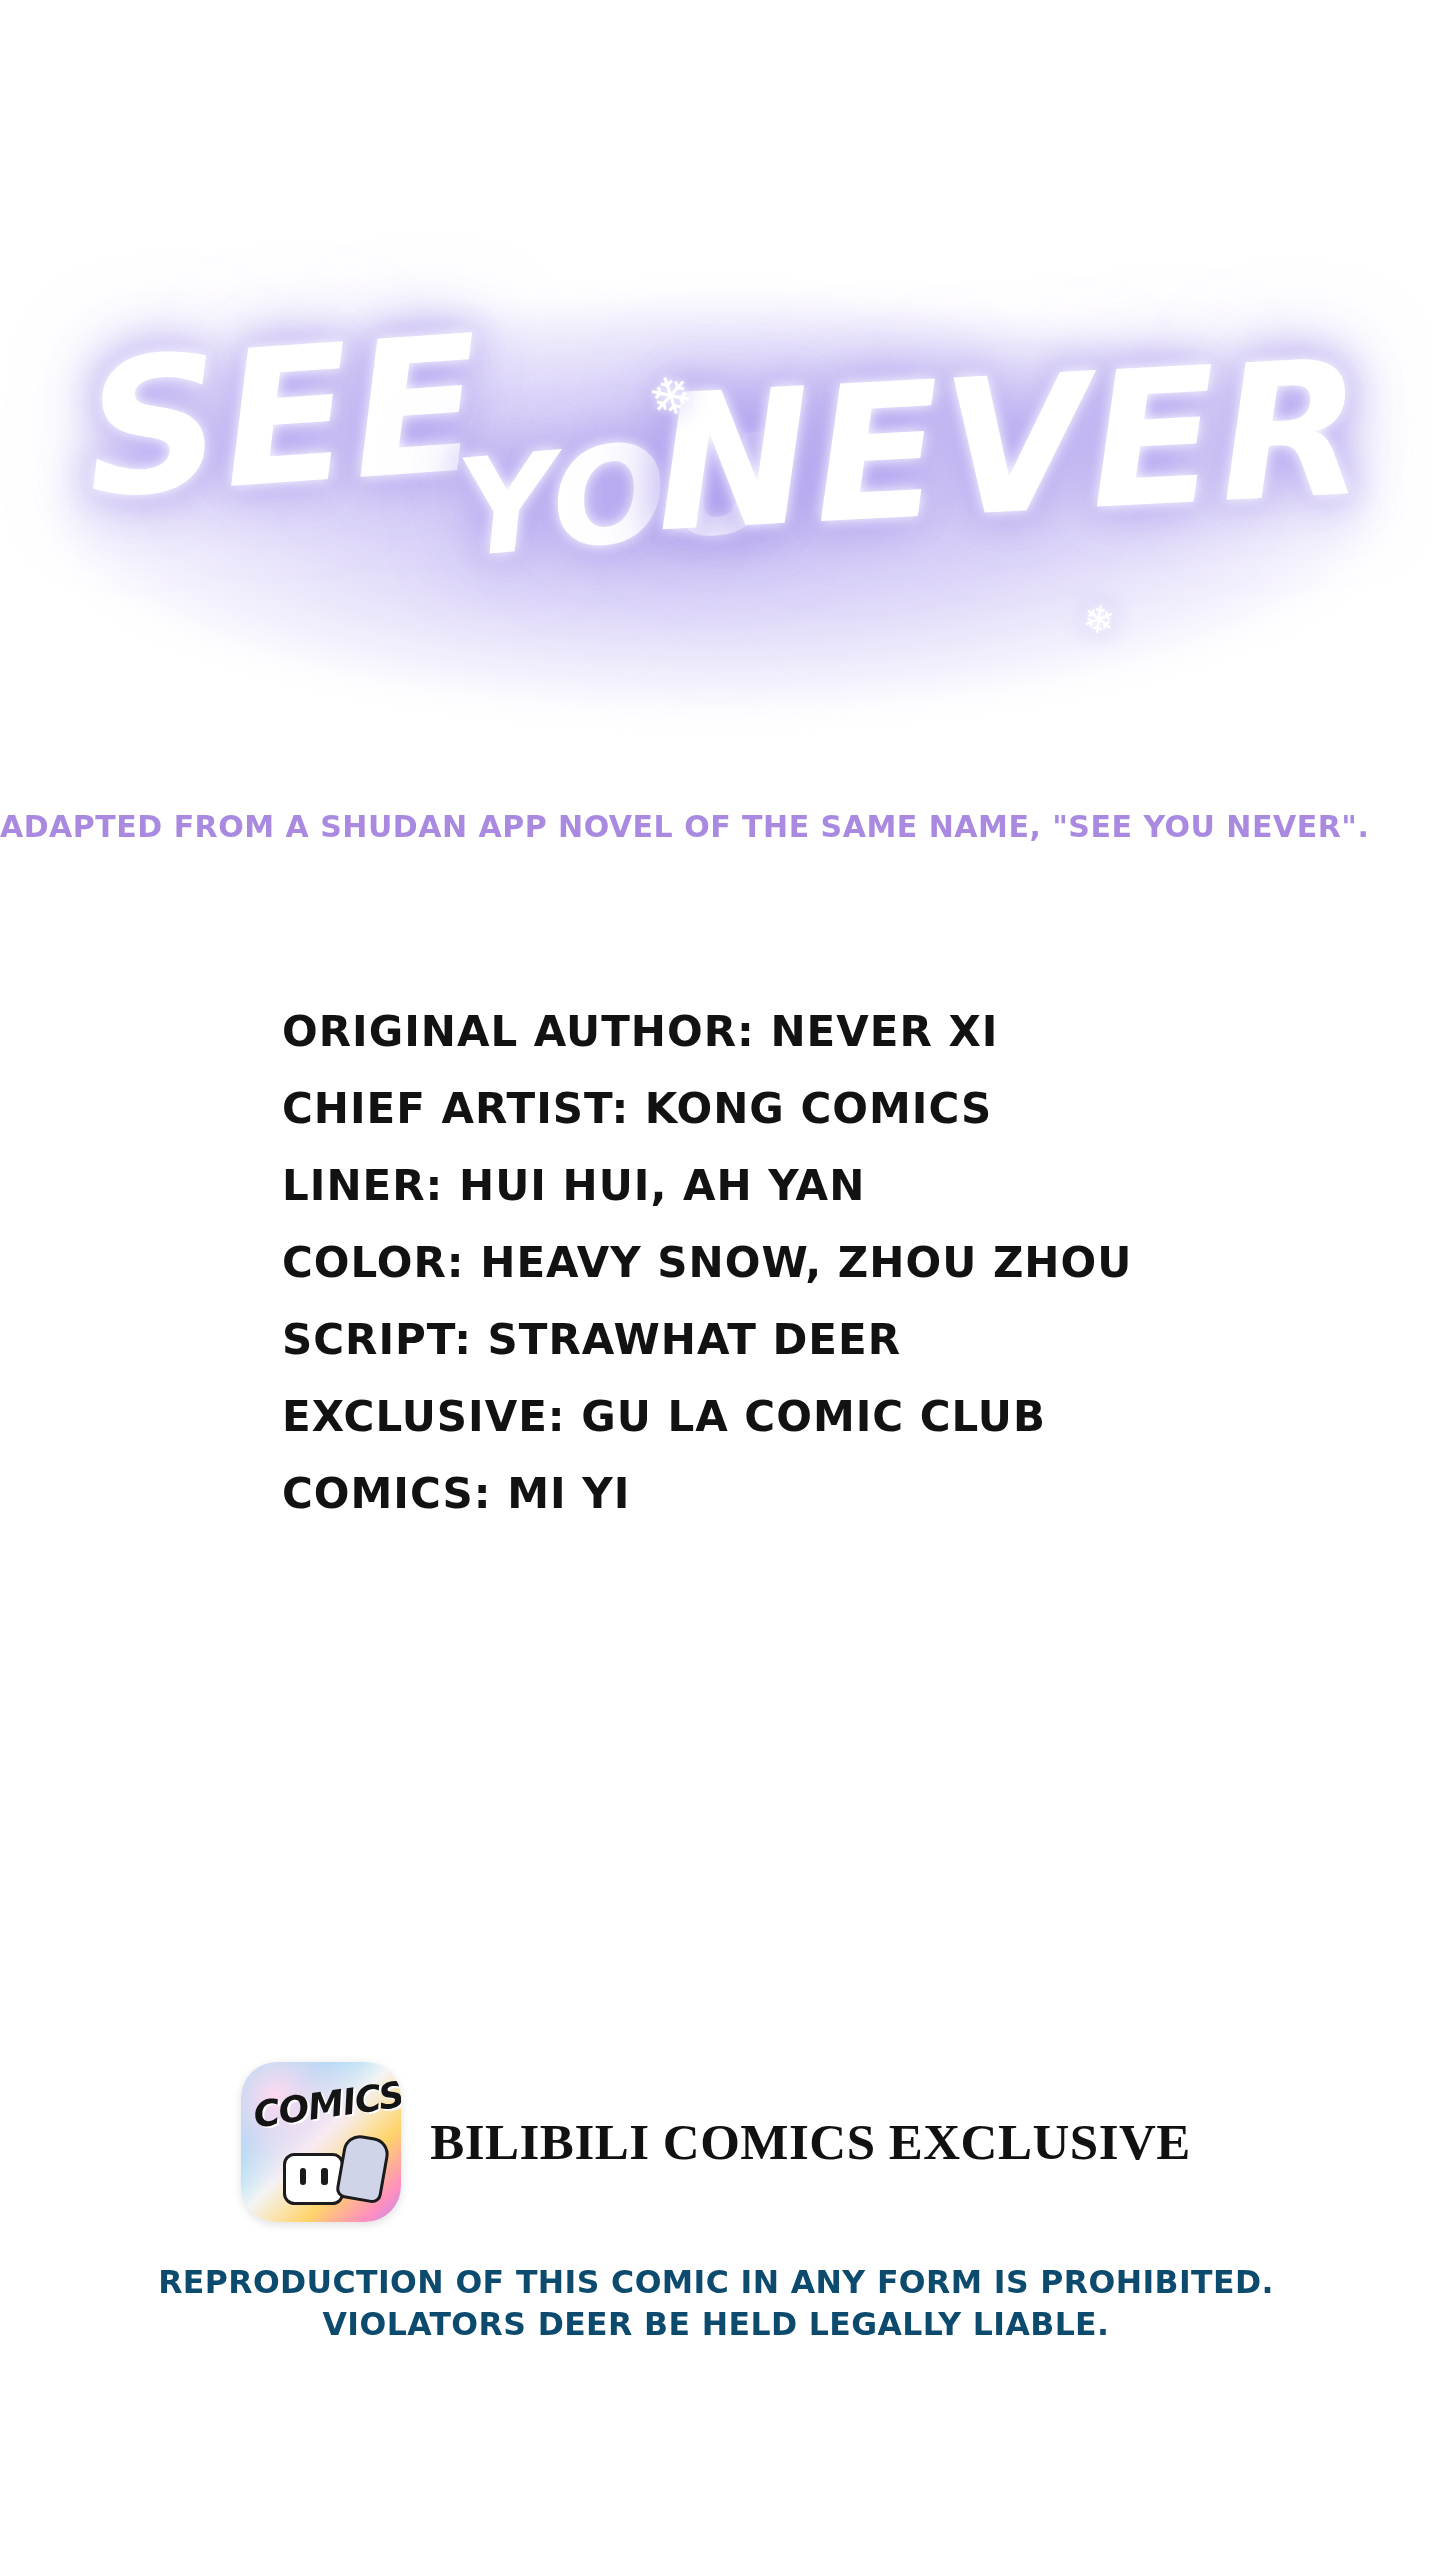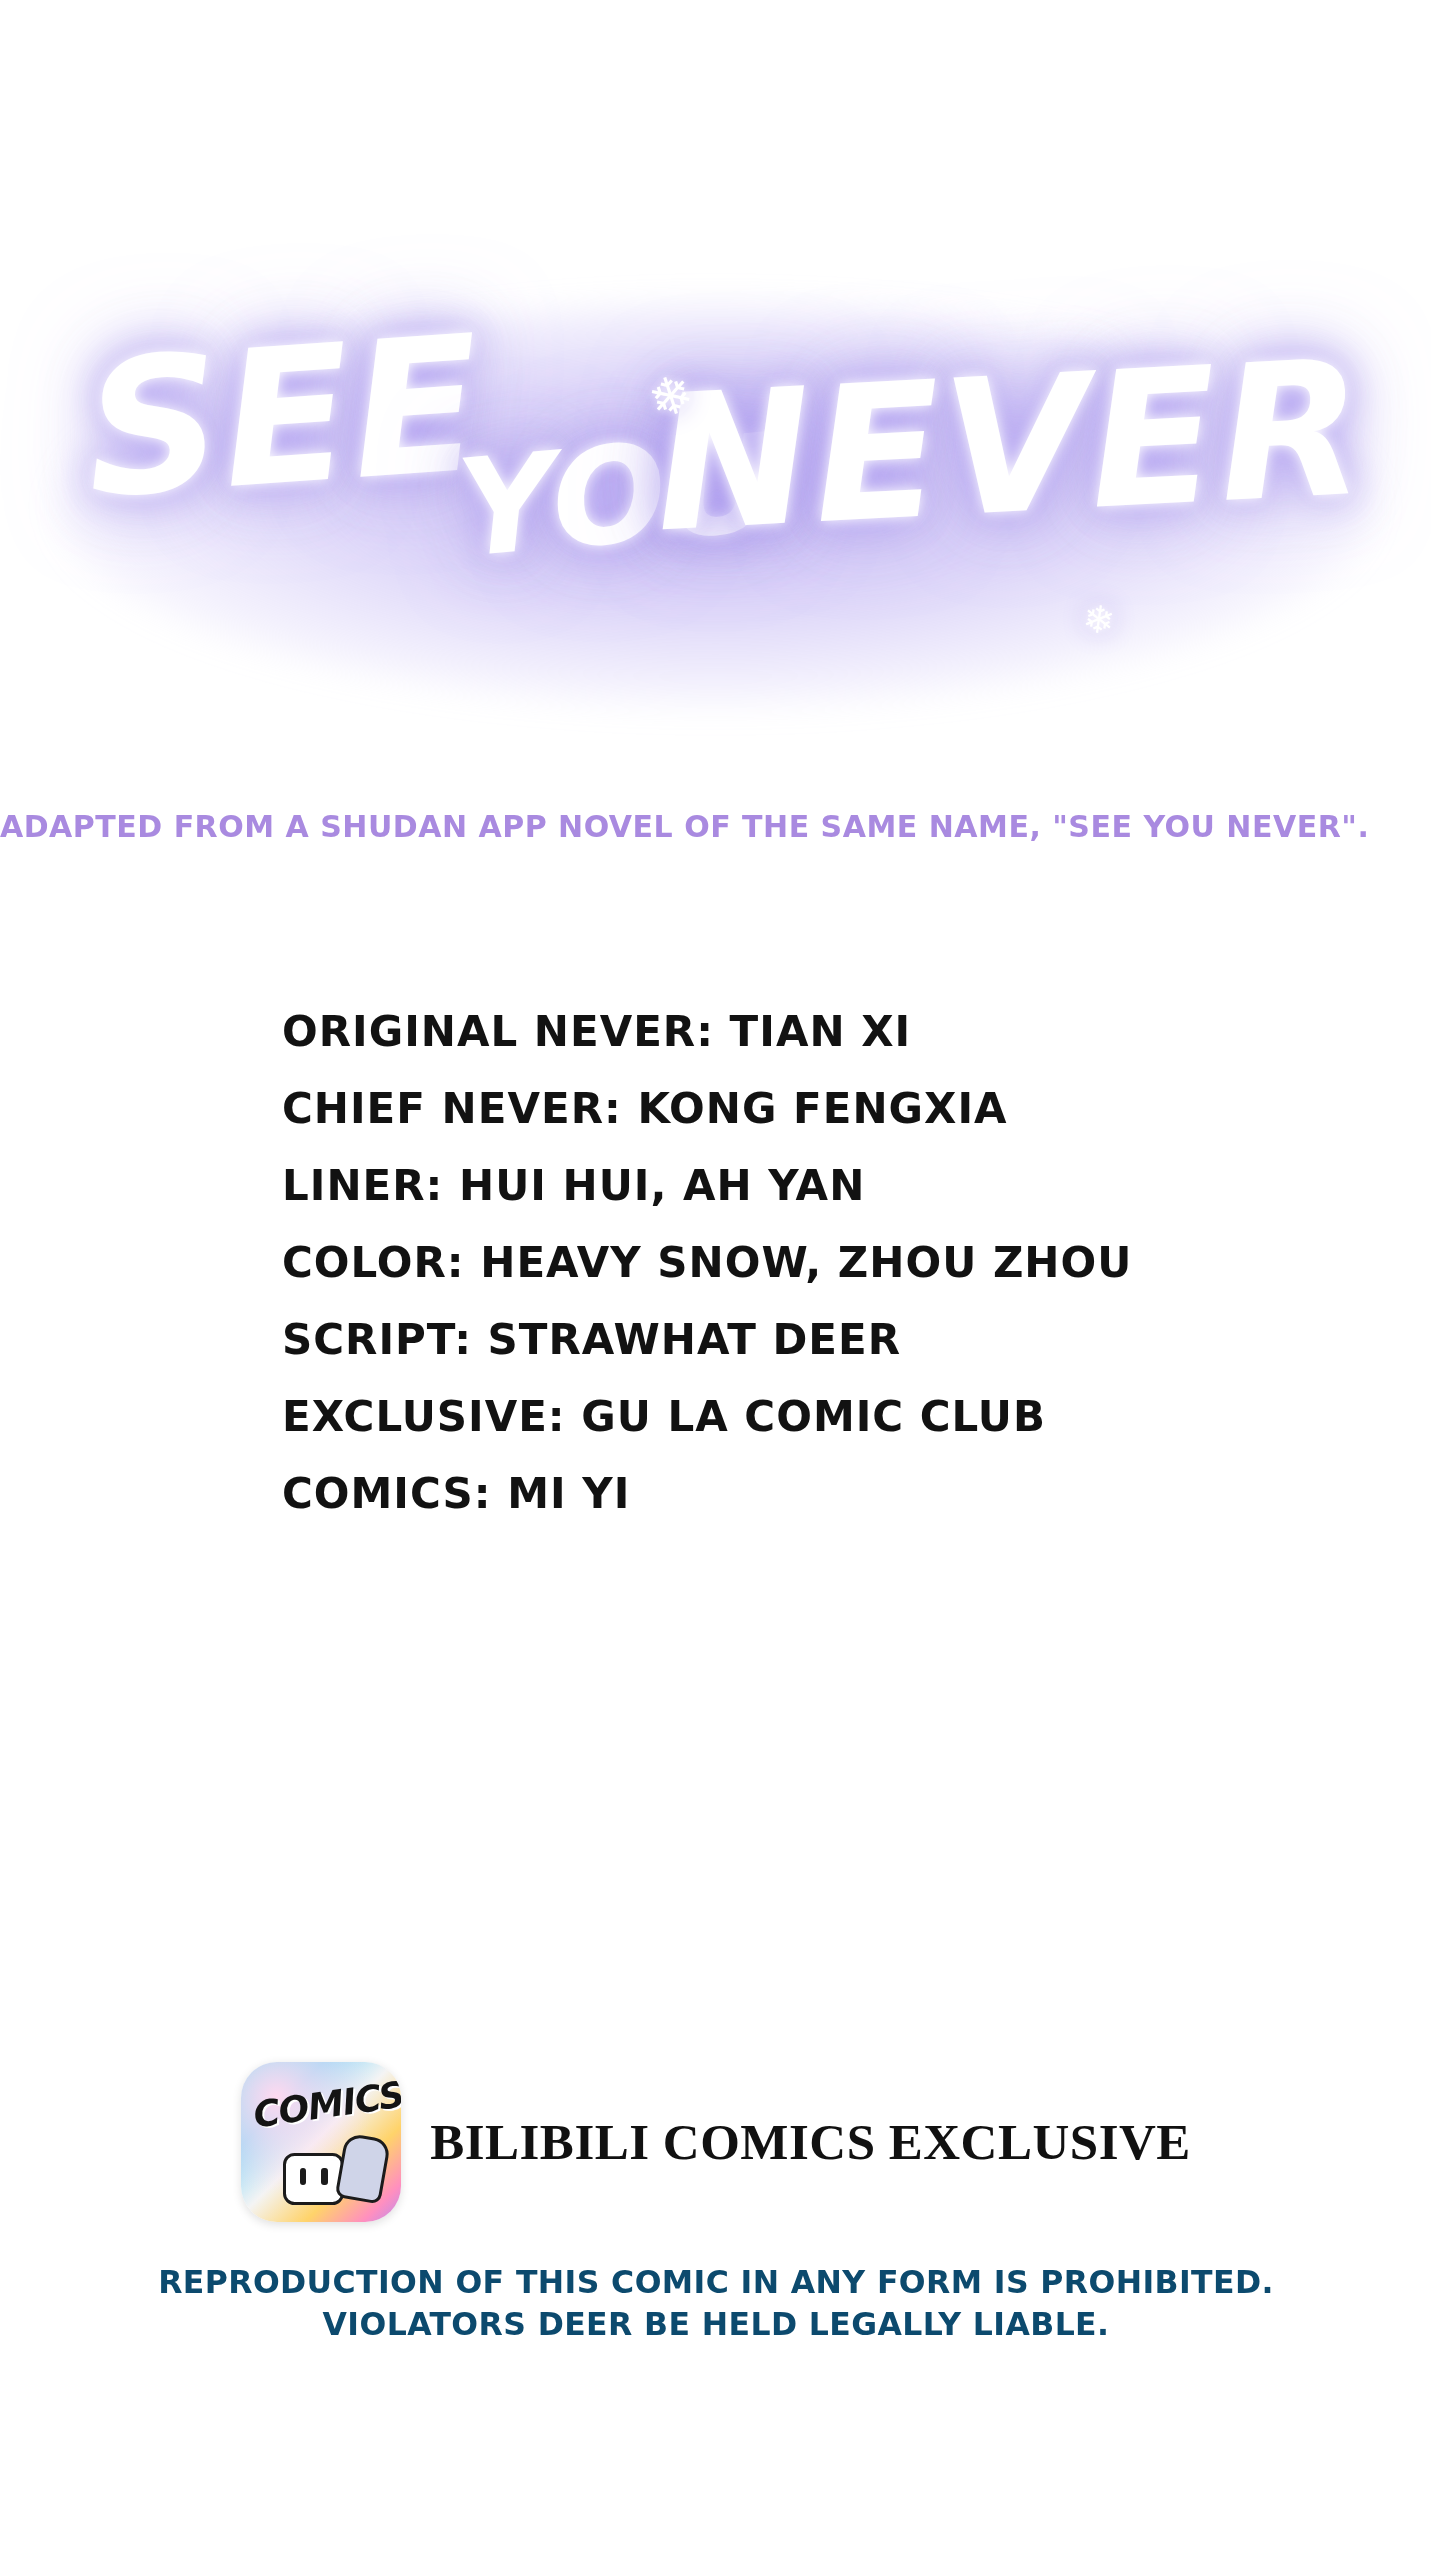--- a/index.html
+++ b/index.html
@@ -237,22 +237,22 @@
       <span class="title-word-you">YOU</span>
       <span class="title-word-never">NEVER</span>
       <span class="butterfly butterfly-top">❄</span>
       <span class="butterfly butterfly-bottom">❄</span>
     </div>
   </div>
 
   <div class="subtitle">ADAPTED FROM A SHUDAN APP NOVEL OF THE SAME NAME, "SEE YOU NEVER".</div>
 
   <div class="credits">
-    <div class="credit-line">ORIGINAL NEVER: TIAN XI</div>
-    <div class="credit-line">CHIEF NEVER: KONG FENGXIA</div>
+    <div class="credit-line">ORIGINAL AUTHOR: NEVER XI</div>
+    <div class="credit-line">CHIEF ARTIST: KONG COMICS</div>
     <div class="credit-line">LINER: HUI HUI, AH YAN</div>
     <div class="credit-line">COLOR: HEAVY SNOW, ZHOU ZHOU</div>
     <div class="credit-line">SCRIPT: STRAWHAT DEER</div>
     <div class="credit-line">EXCLUSIVE: GU LA COMIC CLUB</div>
     <div class="credit-line">COMICS: MI YI</div>
   </div>
 
   <div class="publisher-row">
     <div class="app-logo">
       <div class="logo-word">COMICS</div>

